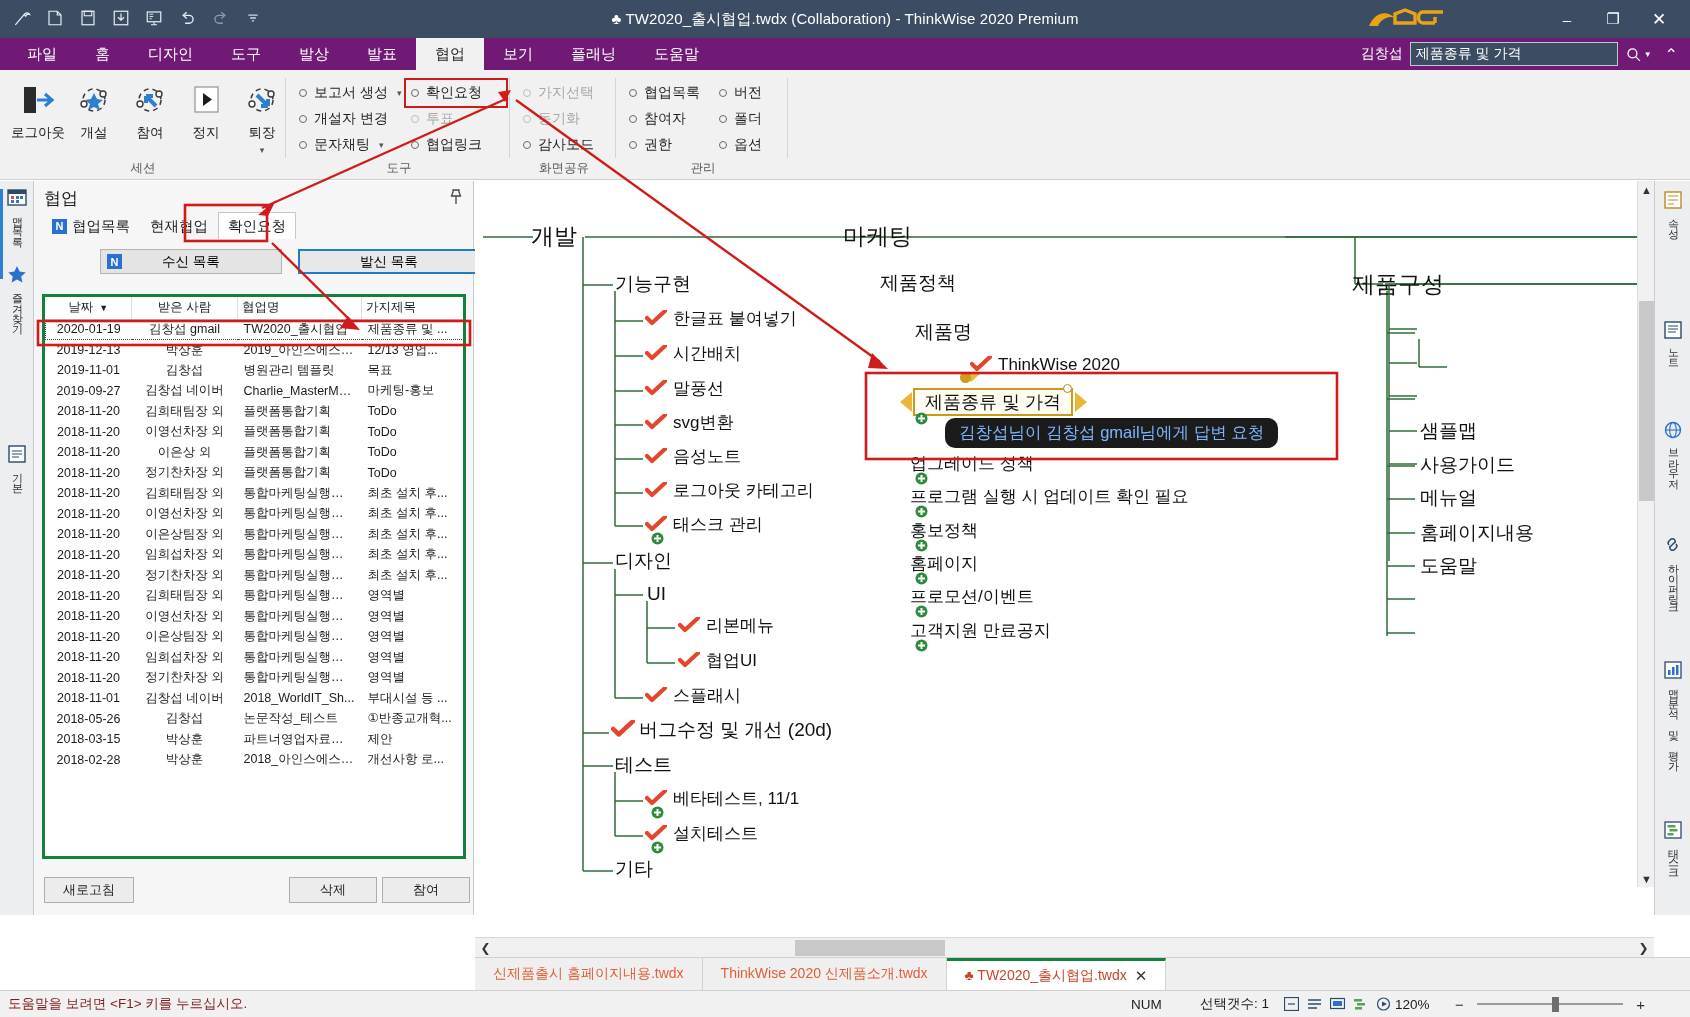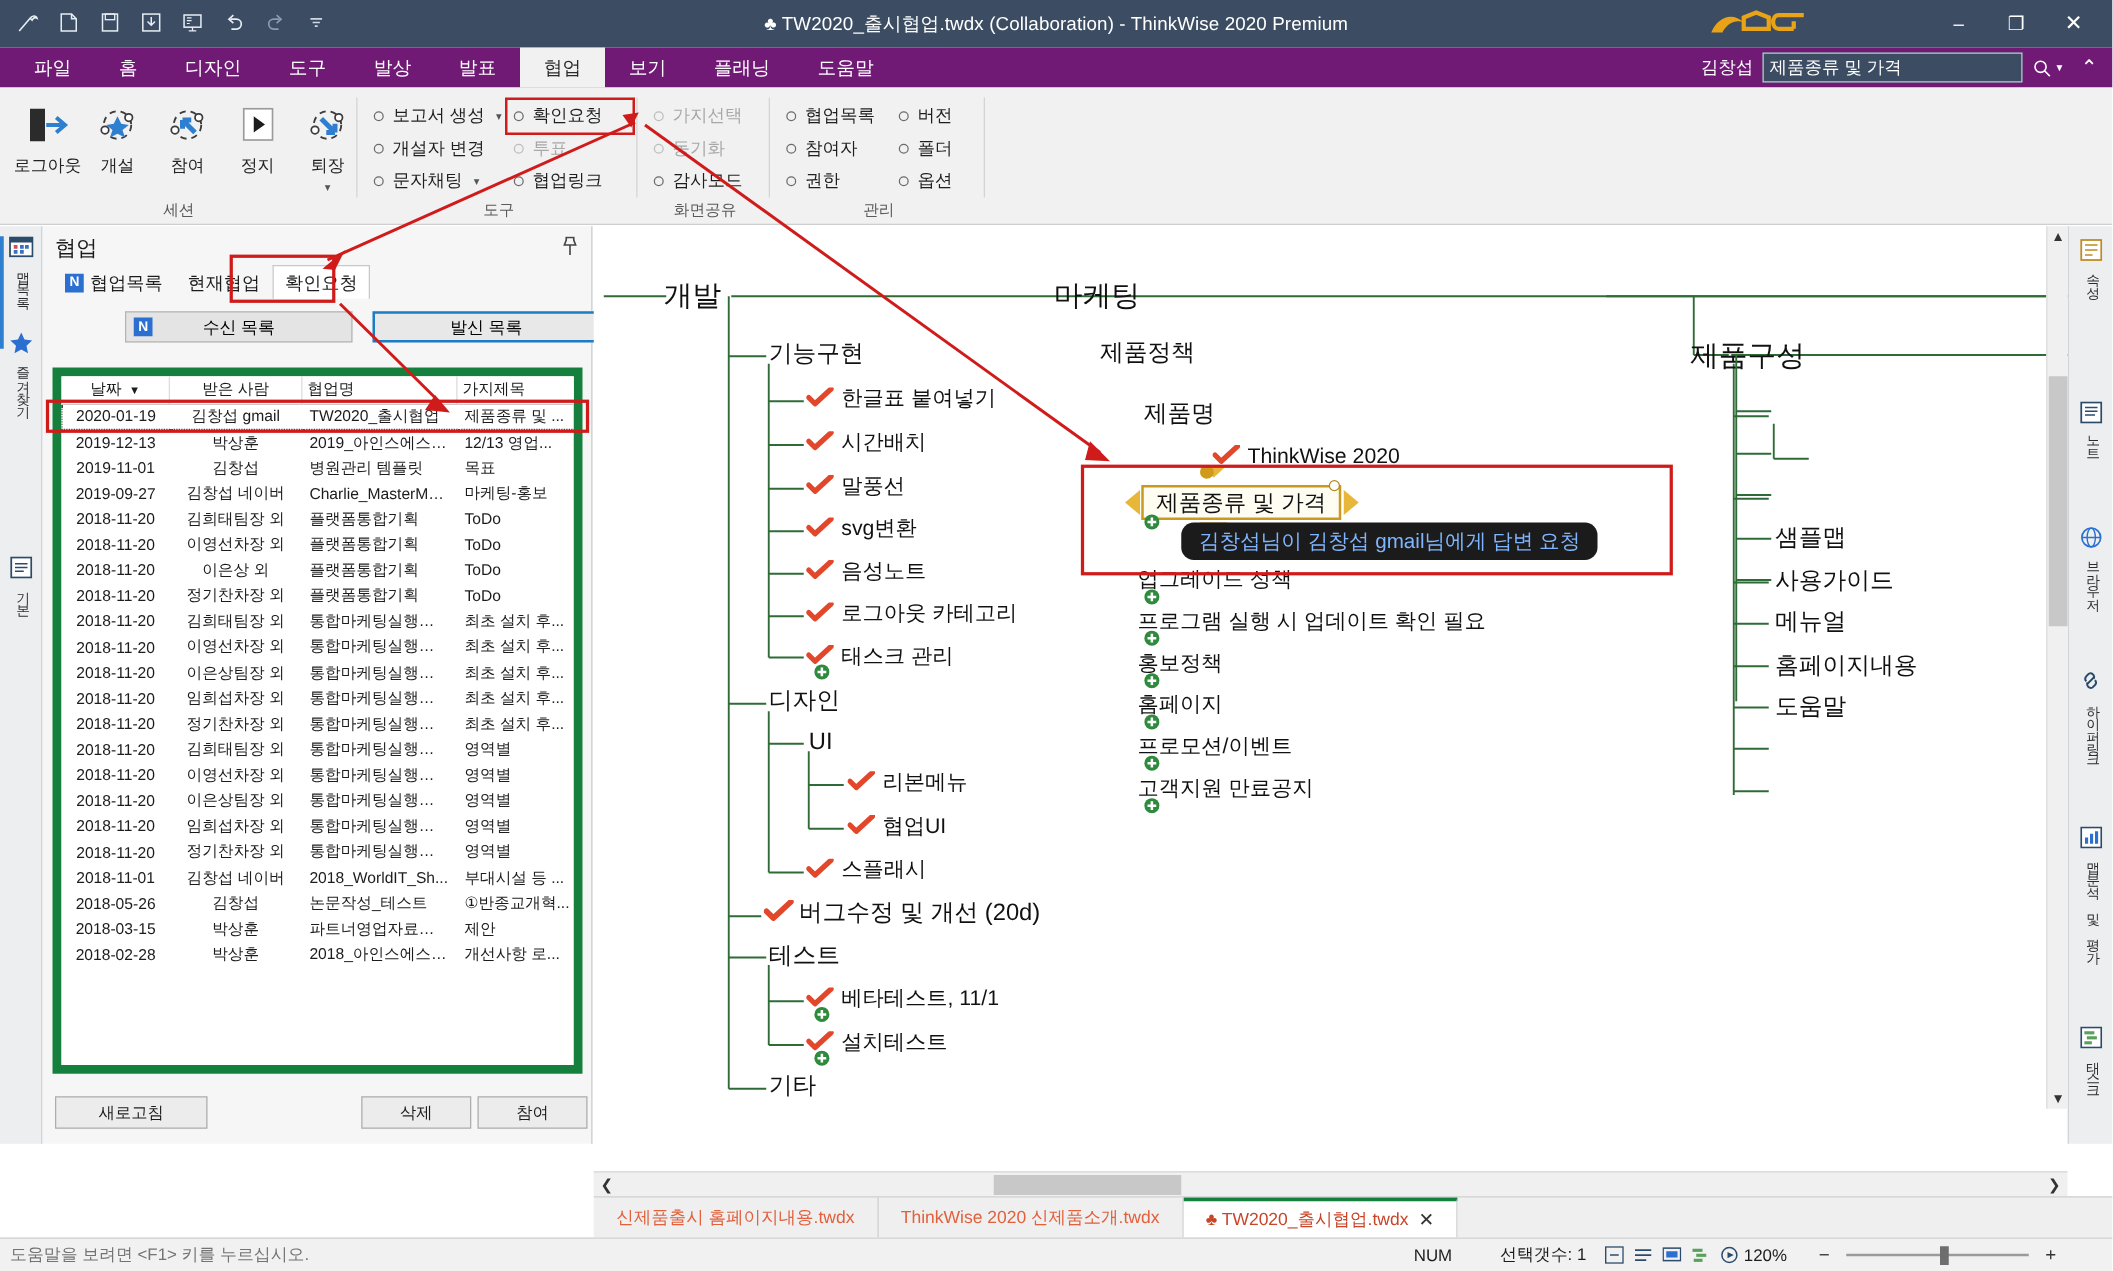--- a/index.html
+++ b/index.html
@@ -131,21 +131,21 @@
   .seg-row { position: absolute; left: 66px; top: 68px; display: flex; gap: 16px; }
   .segbtn {
     width: 182px; height: 25px; display: flex; align-items: center; justify-content: center;
     font-size: 13.5px; background: #e4e4e4; border: 1px solid #b4b4b4; position: relative;
   }
   .segbtn.primary { background: #e8e8e8; border: 2px solid #1c7cc4; }
   .segbtn .badge-n { position: absolute; left: 6px; }
 
   .gridwrap {
     position: absolute; left: 8px; top: 113px; width: 424px; height: 565px;
-    background: #ffffff; border: 7px solid #15803d; overflow: hidden;
+    background: #ffffff; border: 3px solid #15803d; overflow: hidden;
   }
   table.grid { width: 100%; border-collapse: collapse; table-layout: fixed; }
   table.grid th {
     height: 22px; font-size: 12.5px; font-weight: normal; color: #1c1c1c;
     background: #ffffff; border-bottom: 1px solid #c9c9c9; border-right: 1px solid #dcdcdc;
     padding: 0 4px;
   }
   table.grid td {
     height: 20.5px; font-size: 12.5px; color: #1c1c1c; padding: 0 6px;
     white-space: nowrap; overflow: hidden; text-overflow: ellipsis;
@@ -220,21 +220,21 @@
   .doctab.active {
     background: #ffffff; color: #c8452a; border-top: 3px solid #15803d;
   }
   .doctab .x { font-size: 15px; color: #333; }
 
   
   .statusbar {
     position: absolute; left: 0; bottom: 0; width: 1690px; height: 27px;
     background: #f1f1f1; border-top: 1px solid #d0d0d0; display: flex; align-items: center;
   }
-  .status-help { position: absolute; left: 8px; font-size: 13.5px; color: #737373; }
+  .status-help { position: absolute; left: 8px; font-size: 13.5px; color: #7f1d1d; }
   .status-num { position: absolute; left: 1090px; font-size: 13.5px; color: #1c1c1c; margin-left: 41px; }
   .status-sel { position: absolute; left: 1200px; font-size: 13.5px; color: #1c1c1c; }
   .status-icons { position: absolute; left: 1283px; display: flex; gap: 7px; align-items: center; }
   .sic { width: 16px; height: 16px; display:flex; align-items:center; justify-content:center; font-size: 13px; color:#2b4b6b; }
   .status-zoom { position: absolute; left: 1395px; font-size: 13.5px; color:#1c1c1c; }
   .zoomslider { position: absolute; left: 1455px; width: 190px; height: 18px; display:flex; align-items:center; }
   .zline { position:absolute; left: 22px; right: 22px; height:2px; background:#9a9a9a; }
   .zknob { position:absolute; left: 97px; width: 7px; height: 15px; background:#6e6e6e; }
   .zpm { position:absolute; font-size: 15px; color:#333; }
 
@@ -745,21 +745,21 @@
               <td class="c-date">2018-02-28</td>
               <td class="c-recv">박상훈</td>
               <td class="c-name">2018_아인스에스엔...</td>
               <td class="c-topic">개선사항 로...</td>
             </tr>
           </tbody>
       </table>
     </div>
 
     <div class="panel-foot">
-      <div class="fbtn" style="left:0; width:122px;">새로고침</div>
+      <div class="fbtn" style="left:0; width:90px;">새로고침</div>
       <div class="fbtn" style="left:245px; width:88px;">삭제</div>
       <div class="fbtn" style="left:338px; width:88px;">참여</div>
     </div>
   </div>
 
   <div class="canvas">
     <div class="canvas-inner">
       <svg width="1179" height="692" style="position:absolute;left:0;top:0;">
         <g stroke="#2e6b36" stroke-width="1.5" fill="none">
 

